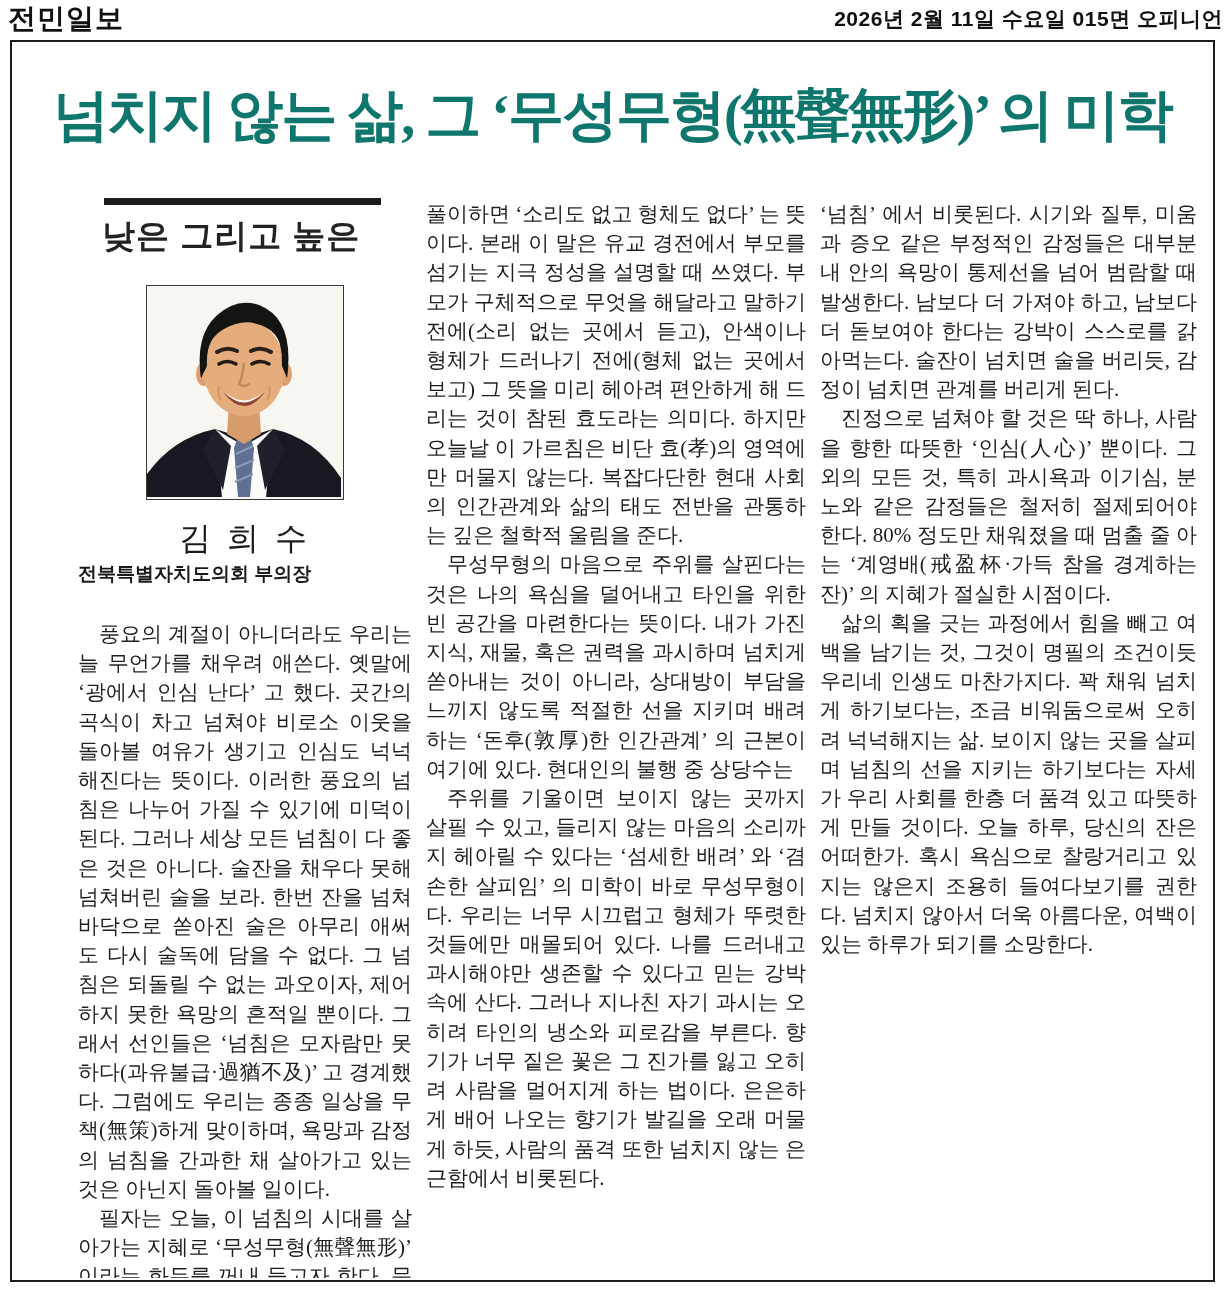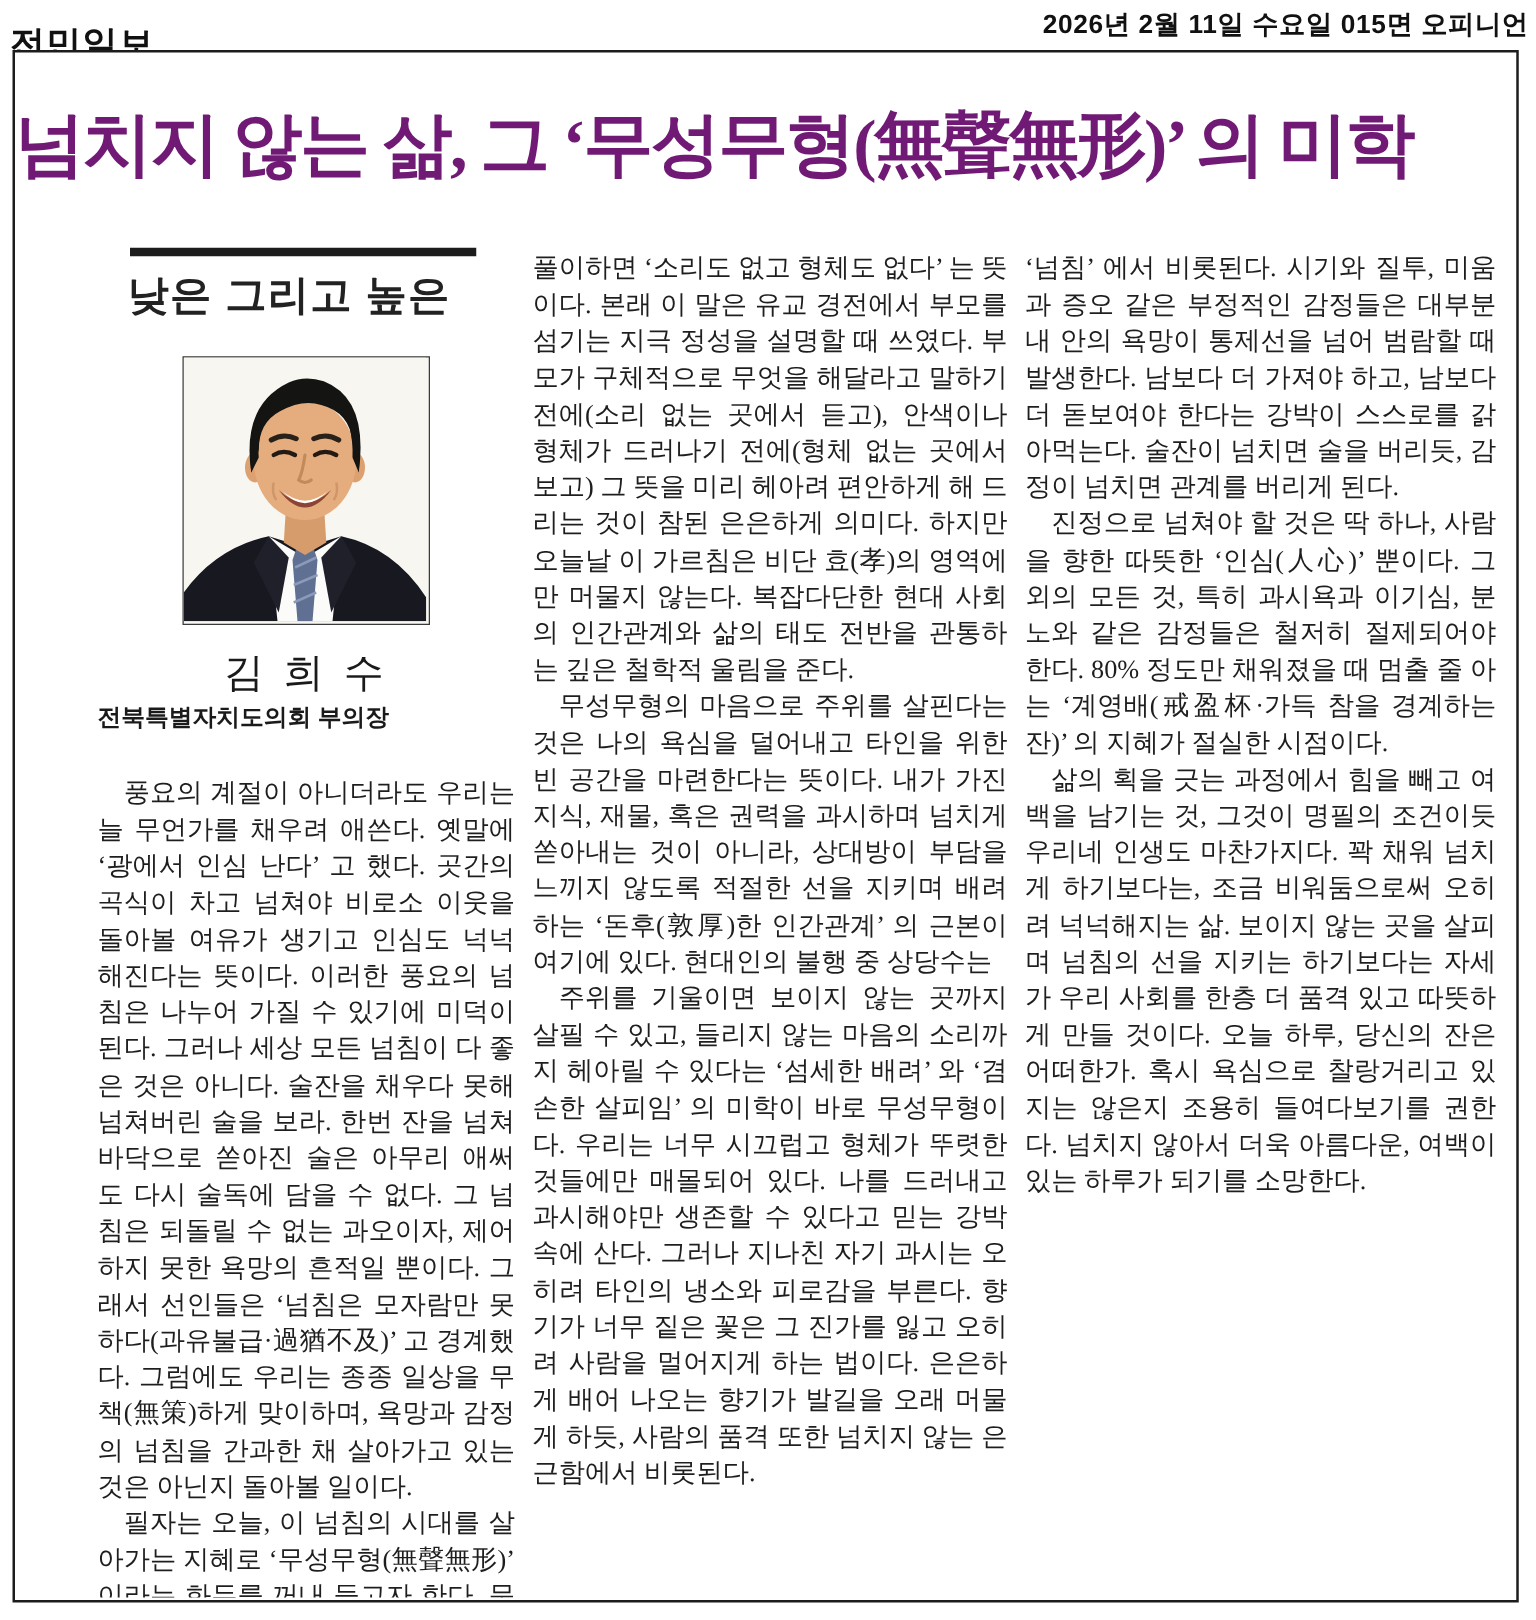--- a/index.html
+++ b/index.html
@@ -2,36 +2,36 @@
 <html><head>
 <meta charset="utf-8">
 <style>
   html,body{margin:0;padding:0;}
   body{
     width:1229px;height:1296px;position:relative;overflow:hidden;
     background:#ffffff;color:#1c1c1c;
     font-family:"Liberation Serif","DejaVu Serif",serif;
   }
   .masthead{
-    position:absolute;top:16px;left:8px;
+    position:absolute;top:0;left:8px;
     font-family:"Liberation Sans","DejaVu Sans",sans-serif;
     font-weight:800;font-size:28px;letter-spacing:1px;color:#111;
   }
   .dateline{
     position:absolute;top:5px;right:6px;
     font-family:"Liberation Sans","DejaVu Sans",sans-serif;
     font-weight:700;font-size:21px;letter-spacing:.5px;color:#111;
   }
   .frame{
     position:absolute;left:10px;top:40px;width:1201px;height:1238px;
     border:2px solid #1c1c1c;background:#fff;overflow:hidden;
   }
   .headline{
-    margin:36px 0 11px 0;text-align:left;white-space:nowrap;
-    font-size:56px;font-weight:700;letter-spacing:-2px;color:#701a75;
+    margin:36px 0 11px 0;text-align:center;white-space:nowrap;
+    font-size:56px;font-weight:700;letter-spacing:-2px;color:#0f766e;
   }
   .cols{
     display:flex;justify-content:space-between;
     margin-top:44px;padding:0 16px 0 66px;height:1080px;
   }
   .col{overflow:hidden;}
   .col1{width:334px;}
   .col2{width:380px;}
   .col3{width:377px;}
   .series-bar{height:7px;background:#1c1c1c;width:277px;margin-left:26px;}
@@ -111,21 +111,21 @@
       <div class="author-role">전북특별자치도의회 부의장</div>
 
       <div class="body-text">
           <p class="para indent">풍요의 계절이 아니더라도 우리는 늘 무언가를 채우려 애쓴다. 옛말에 ‘광에서 인심 난다’ 고 했다. 곳간의 곡식이 차고 넘쳐야 비로소 이웃을 돌아볼 여유가 생기고 인심도 넉넉해진다는 뜻이다. 이러한 풍요의 넘침은 나누어 가질 수 있기에 미덕이 된다. 그러나 세상 모든 넘침이 다 좋은 것은 아니다. 술잔을 채우다 못해 넘쳐버린 술을 보라. 한번 잔을 넘쳐 바닥으로 쏟아진 술은 아무리 애써도 다시 술독에 담을 수 없다. 그 넘침은 되돌릴 수 없는 과오이자, 제어하지 못한 욕망의 흔적일 뿐이다. 그래서 선인들은 ‘넘침은 모자람만 못하다(과유불급·過猶不及)’ 고 경계했다. 그럼에도 우리는 종종 일상을 무책(無策)하게 맞이하며, 욕망과 감정의 넘침을 간과한 채 살아가고 있는 것은 아닌지 돌아볼 일이다.</p>
           <p class="para indent">필자는 오늘, 이 넘침의 시대를 살아가는 지혜로 ‘무성무형(無聲無形)’ 이라는 화두를 꺼내 들고자 한다. 문자 그대로</p>
         </div>
     </div>
 
     <div class="col col2">
       <div class="body-text" style="margin-top:2px">
-          <p class="para">풀이하면 ‘소리도 없고 형체도 없다’ 는 뜻이다. 본래 이 말은 유교 경전에서 부모를 섬기는 지극 정성을 설명할 때 쓰였다. 부모가 구체적으로 무엇을 해달라고 말하기 전에(소리 없는 곳에서 듣고), 안색이나 형체가 드러나기 전에(형체 없는 곳에서 보고) 그 뜻을 미리 헤아려 편안하게 해 드리는 것이 참된 은은하게 의미다. 하지만 오늘날 이 가르침은 비단 효(孝)의 영역에만 머물지 않는다. 복잡다단한 현대 사회의 인간관계와 삶의 태도 전반을 관통하는 깊은 철학적 울림을 준다.</p>
+          <p class="para">풀이하면 ‘소리도 없고 형체도 없다’ 는 뜻이다. 본래 이 말은 유교 경전에서 부모를 섬기는 지극 정성을 설명할 때 쓰였다. 부모가 구체적으로 무엇을 해달라고 말하기 전에(소리 없는 곳에서 듣고), 안색이나 형체가 드러나기 전에(형체 없는 곳에서 보고) 그 뜻을 미리 헤아려 편안하게 해 드리는 것이 참된 효도라는 의미다. 하지만 오늘날 이 가르침은 비단 효(孝)의 영역에만 머물지 않는다. 복잡다단한 현대 사회의 인간관계와 삶의 태도 전반을 관통하는 깊은 철학적 울림을 준다.</p>
           <p class="para indent">무성무형의 마음으로 주위를 살핀다는 것은 나의 욕심을 덜어내고 타인을 위한 빈 공간을 마련한다는 뜻이다. 내가 가진 지식, 재물, 혹은 권력을 과시하며 넘치게 쏟아내는 것이 아니라, 상대방이 부담을 느끼지 않도록 적절한 선을 지키며 배려하는 ‘돈후(敦厚)한 인간관계’ 의 근본이 여기에 있다. 현대인의 불행 중 상당수는</p>
           <p class="para indent">주위를 기울이면 보이지 않는 곳까지 살필 수 있고, 들리지 않는 마음의 소리까지 헤아릴 수 있다는 ‘섬세한 배려’ 와 ‘겸손한 살피임’ 의 미학이 바로 무성무형이다. 우리는 너무 시끄럽고 형체가 뚜렷한 것들에만 매몰되어 있다. 나를 드러내고 과시해야만 생존할 수 있다고 믿는 강박 속에 산다. 그러나 지나친 자기 과시는 오히려 타인의 냉소와 피로감을 부른다. 향기가 너무 짙은 꽃은 그 진가를 잃고 오히려 사람을 멀어지게 하는 법이다. 은은하게 배어 나오는 향기가 발길을 오래 머물게 하듯, 사람의 품격 또한 넘치지 않는 은근함에서 비롯된다.</p>
         </div>
     </div>
 
     <div class="col col3">
       <div class="body-text" style="margin-top:2px">
           <p class="para">‘넘침’ 에서 비롯된다. 시기와 질투, 미움과 증오 같은 부정적인 감정들은 대부분 내 안의 욕망이 통제선을 넘어 범람할 때 발생한다. 남보다 더 가져야 하고, 남보다 더 돋보여야 한다는 강박이 스스로를 갉아먹는다. 술잔이 넘치면 술을 버리듯, 감정이 넘치면 관계를 버리게 된다.</p>
           <p class="para indent">진정으로 넘쳐야 할 것은 딱 하나, 사람을 향한 따뜻한 ‘인심(人心)’ 뿐이다. 그 외의 모든 것, 특히 과시욕과 이기심, 분노와 같은 감정들은 철저히 절제되어야 한다. 80% 정도만 채워졌을 때 멈출 줄 아는 ‘계영배(戒盈杯·가득 참을 경계하는 잔)’ 의 지혜가 절실한 시점이다.</p>
           <p class="para indent">삶의 획을 긋는 과정에서 힘을 빼고 여백을 남기는 것, 그것이 명필의 조건이듯 우리네 인생도 마찬가지다. 꽉 채워 넘치게 하기보다는, 조금 비워둠으로써 오히려 넉넉해지는 삶. 보이지 않는 곳을 살피며 넘침의 선을 지키는 하기보다는 자세가 우리 사회를 한층 더 품격 있고 따뜻하게 만들 것이다. 오늘 하루, 당신의 잔은 어떠한가. 혹시 욕심으로 찰랑거리고 있지는 않은지 조용히 들여다보기를 권한다. 넘치지 않아서 더욱 아름다운, 여백이 있는 하루가 되기를 소망한다.</p>

